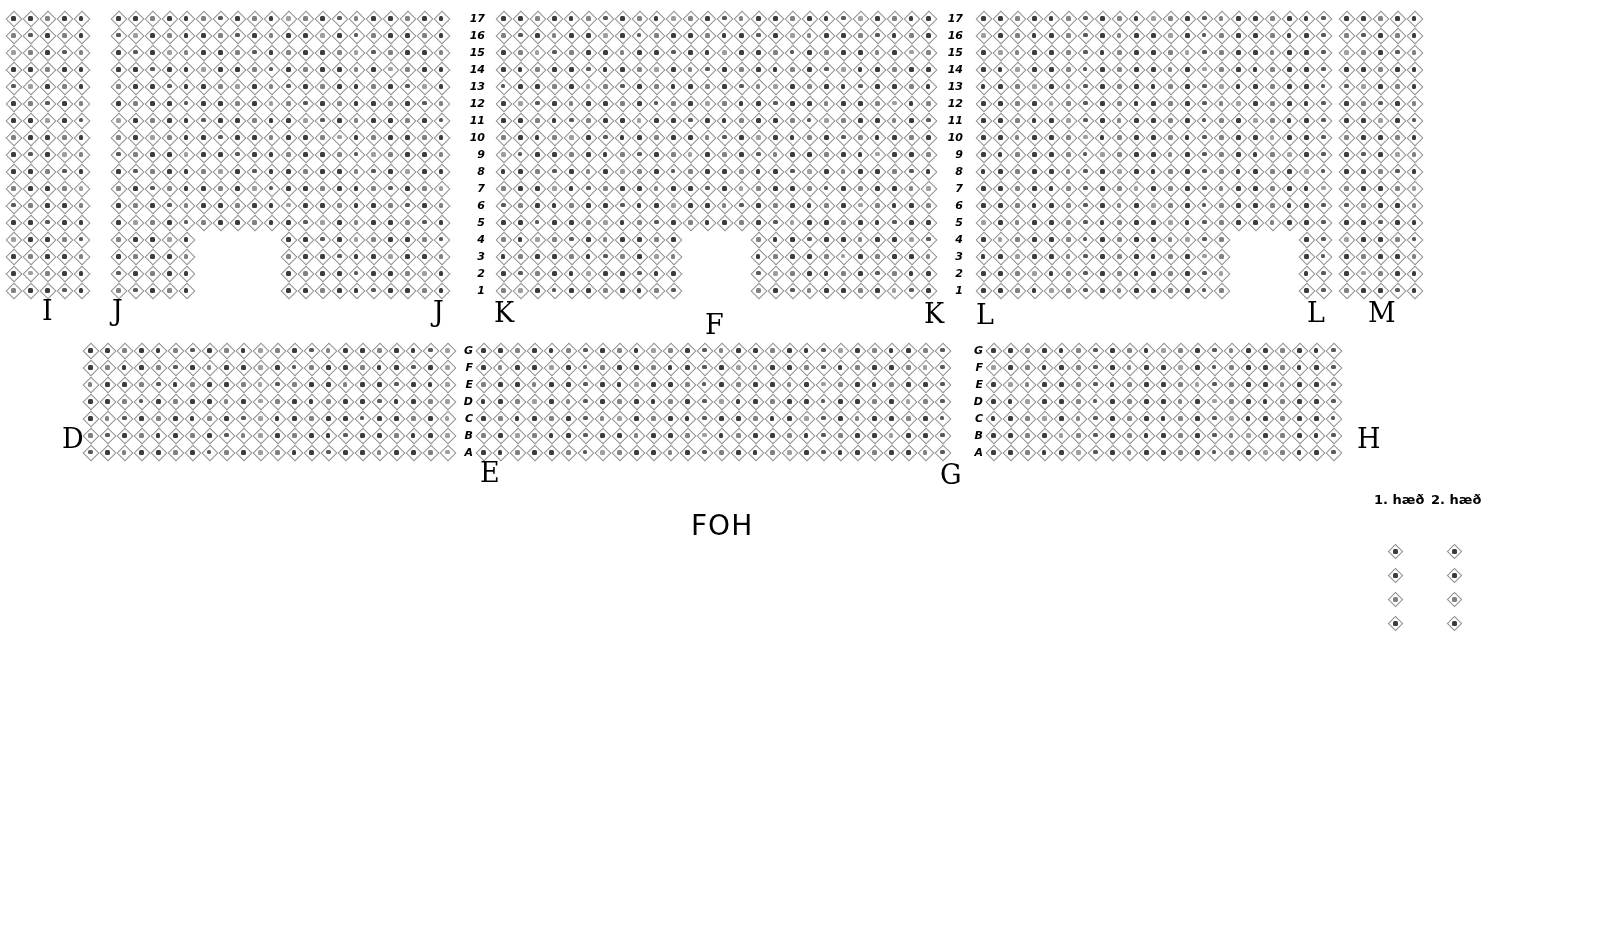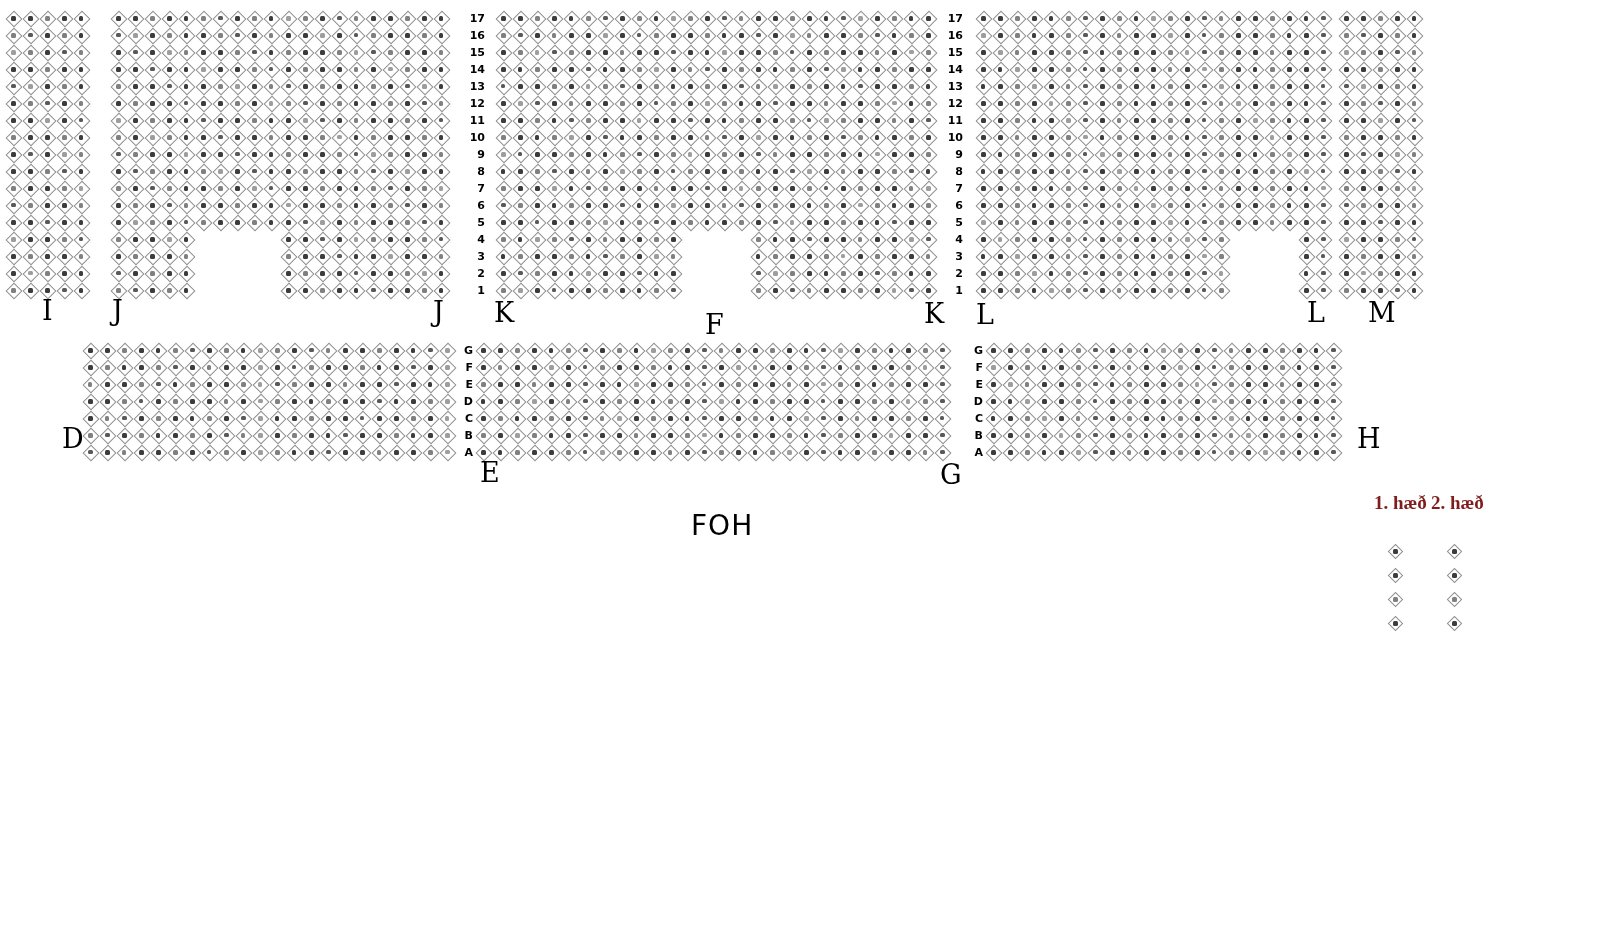--- a/index.html
+++ b/index.html
@@ -20,28 +20,28 @@
     content:""; position:absolute; left:50%; top:50%; width:5px; height:5px;
     margin:-2.5px 0 0 -2.5px; background:var(--seat-glyph,#3c3c3c); border-radius:1.5px;
   }
   .seat:nth-child(3n)::after  { opacity:.65; }
   .seat:nth-child(5n)::after  { width:4px; }
   .seat:nth-child(7n)::after  { height:4px; opacity:.85; }
   .seat:nth-child(11n)::after { opacity:.5; }
   .seat.empty { visibility:hidden; }
 
   .row-labels { position:absolute; width:20px; text-align:right; font-weight:bold; font-size:11px; }
-  .row-labels .row-label { height:var(--pitch); line-height:var(--pitch); }
+  .row-labels .row-label { height:var(--pitch); line-height:var(--pitch);font-style:italic; }
 
   .section-label {
     position:absolute; font-family:"DejaVu Serif","Liberation Serif",serif;
     font-size:27px; line-height:1.1; color:#000;
   }
   .big-text { position:absolute; font-size:28px; line-height:1.15; color:#000;margin-top:12px; }
-  .floor-label { position:absolute; font-size:19px; font-weight:bold; color:#7f1d1d;font-family:Liberation Serif, serif; }
+  .floor-label { position:absolute; font-size:13px; font-weight:bold; color:#000000; }
   .legend-col { position:absolute; display:flex; flex-direction:column; gap:8px; }
   .legend-col .seat { width:16px; height:16px; }
 </style>
 </head>
 <body>
 
 <div class="page">
 
   <div class="seat-block" style="left: 5px; top: 10px; grid-template-columns: repeat(5, var(--pitch));">
       <span class="seat"></span>

